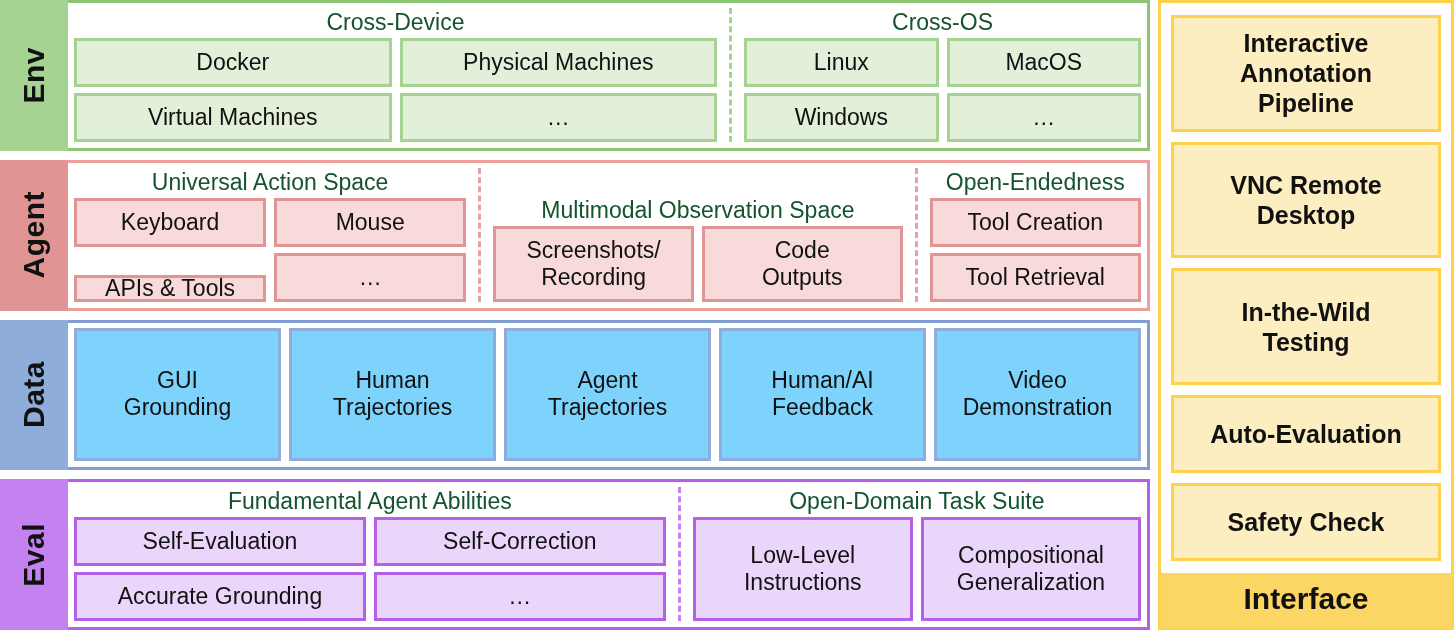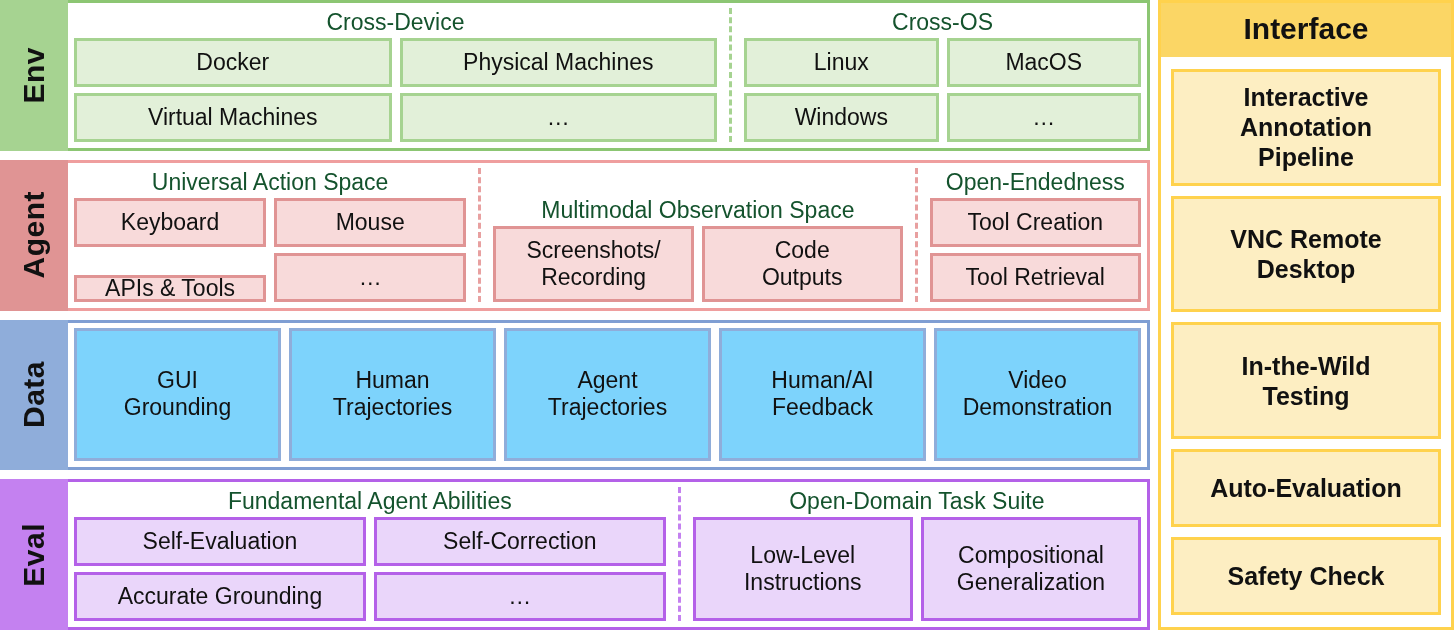--- a/index.html
+++ b/index.html
@@ -274,27 +274,27 @@
                 <div class="cell" style="white-space: pre-line;">Compositional
 Generalization</div>
               </div>
             </div>
           </div>
         </div>
       </div>
     </div>
 
   <div id="interface-panel">
-    <div id="interface-header">Interface</div>
     <div id="interface-items">
         <div class="iface-item">Interactive
 Annotation
 Pipeline</div>
         <div class="iface-item">VNC Remote
 Desktop</div>
         <div class="iface-item">In-the-Wild
 Testing</div>
         <div class="iface-item short">Auto-Evaluation</div>
         <div class="iface-item short">Safety Check</div>
       </div>
+    <div id="interface-header">Interface</div>
   </div>
 
 </div>
 
 </body></html>

